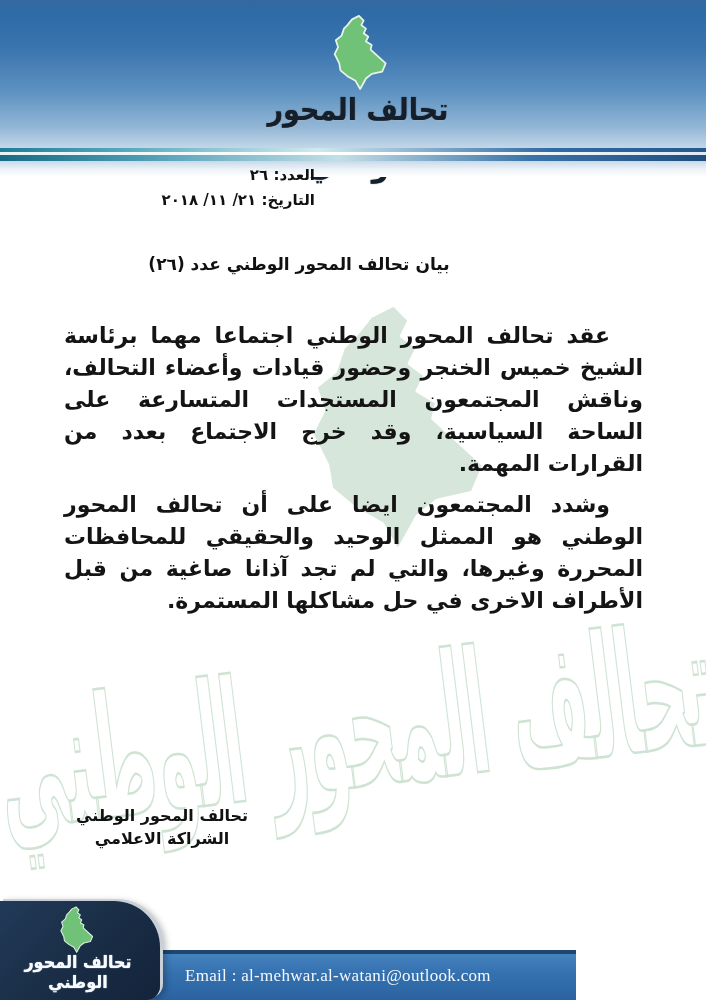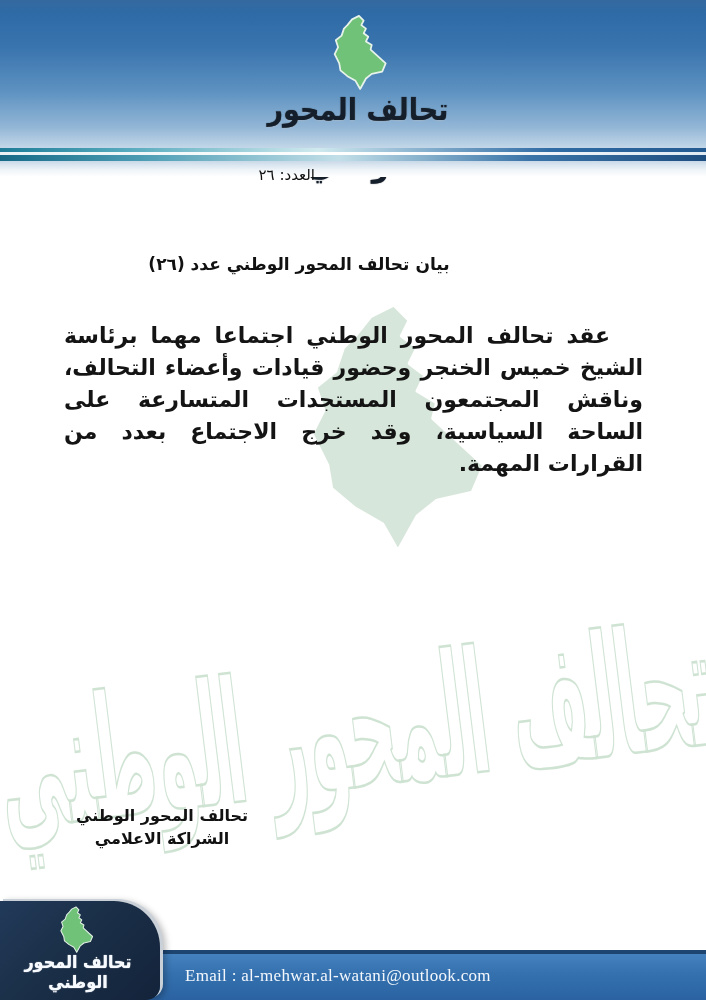--- a/index.html
+++ b/index.html
@@ -23,21 +23,21 @@
   }
   
   .stripes{position:absolute;top:148px;left:0;width:706px;}
   .stripe-a{height:4px;background:linear-gradient(90deg,#1d7c97 0%,#56aabd 18%,#cfe9ee 45%,#9fc3d9 55%,#2f6ba4 78%,#235a90 100%);}
   .stripe-gap{height:3px;background:linear-gradient(90deg,#e8f2f5 0%,#ffffff 50%,#dfeaf3 100%);}
   .stripe-b{height:6px;background:linear-gradient(90deg,#176a86 0%,#4b9cb3 20%,#c2dfe8 48%,#3a74a8 75%,#1f4e80 100%);}
   .stripe-fade{height:16px;background:linear-gradient(180deg,#c9d9e8 0%,#eef4f8 55%,#ffffff 100%);}
   
   .meta{
     position:absolute;top:163px;right:391px;direction:rtl;text-align:right;
-    font-weight:normal;font-size:15px;line-height:25px;color:#111;white-space:nowrap;
+    font-weight:bold;font-size:15px;line-height:25px;color:#111;white-space:nowrap;
   }
   
   .doc-title{
     position:absolute;top:254px;left:0;width:598px;text-align:center;direction:rtl;
     font-weight:bold;font-size:17px;color:#111;z-index:3;
   }
   
   .wm-map{position:absolute;left:296px;top:288px;width:196px;height:284px;z-index:1;}
   .wm-callig{position:absolute;left:-16px;top:552px;width:740px;height:330px;z-index:1;}
   
@@ -47,21 +47,21 @@
     font-weight:bold;font-size:22px;line-height:32px;color:#141414;
   }
   .body-text p{margin:0 0 9px 0;text-indent:33px;}
   
   .signature{
     position:absolute;top:804px;left:62px;width:200px;z-index:2;
     direction:rtl;text-align:center;font-weight:bold;font-size:16px;line-height:23px;color:#111;
   }
   
   .email-bar{
-    position:absolute;left:0;top:950px;width:706px;height:50px;box-sizing:border-box;
+    position:absolute;left:0;top:950px;width:576px;height:50px;box-sizing:border-box;
     background:linear-gradient(180deg,#4481bd 0%,#3470ae 45%,#2b63a2 100%);
     border-top:4px solid #1d4570;z-index:3;
   }
   .email-text{
     margin-left:185px;line-height:44px;color:#f4f8fc;
     font-family:"Liberation Serif",serif;font-size:17px;letter-spacing:.3px;
   }
   .footer-logo-box{
     position:absolute;left:0;top:901px;width:160px;height:99px;z-index:4;
     background:linear-gradient(135deg,#223a5a 0%,#1b3049 40%,#13233a 100%);
@@ -91,36 +91,38 @@
 
   <div class="stripes">
     <div class="stripe-a"></div>
     <div class="stripe-gap"></div>
     <div class="stripe-b"></div>
     <div class="stripe-fade"></div>
   </div>
 
   <div class="meta">
     <div>العدد: ٢٦</div>
+    <div>التاريخ: ٢١/ ١١/ ٢٠١٨</div>
   </div>
 
   <div class="doc-title">بيان تحالف المحور الوطني عدد (٢٦)</div>
 
   <svg class="wm-map" viewBox="0 0 100 132" aria-hidden="true">
     <path d="M38 8 L50 2 L58 10 L54 18 L62 24 L58 32 L66 38 L62 46 L72 52 L70 60
              L96 84 L90 98 L72 102 L62 110 L52 128 L44 114 L30 106 L18 96 L16 84
              L8 68 L14 56 L10 44 L20 36 L24 24 L30 18 Z" fill="#d7e6da" stroke="#ffffff" stroke-width="2" stroke-linejoin="round"></path>
   </svg>
 
   <svg class="wm-callig" viewBox="0 0 740 330" aria-hidden="true">
     <text x="370" y="235" text-anchor="middle" direction="rtl" font-family="DejaVu Sans, sans-serif" font-weight="bold" font-size="170" textLength="720" lengthAdjust="spacingAndGlyphs" fill="none" stroke="#cfe3d3" stroke-width="2.5" transform="rotate(-7 370 165)">تحالف المحور الوطني</text>
   </svg>
 
   <div class="body-text">
     <p>عقد تحالف المحور الوطني اجتماعا مهما برئاسة الشيخ خميس الخنجر وحضور قيادات وأعضاء التحالف، وناقش المجتمعون المستجدات المتسارعة على الساحة السياسية، وقد خرج الاجتماع بعدد من القرارات المهمة.</p>
+    <p>وشدد المجتمعون ايضا على أن تحالف المحور الوطني هو الممثل الوحيد والحقيقي للمحافظات المحررة وغيرها، والتي لم تجد آذانا صاغية من قبل الأطراف الاخرى في حل مشاكلها المستمرة.</p>
   </div>
 
   <div class="signature">
     <div>تحالف المحور الوطني</div>
     <div>الشراكة الاعلامي</div>
   </div>
 
   <div class="email-bar">
     <div class="email-text">Email : al-mehwar.al-watani@outlook.com</div>
   </div>

